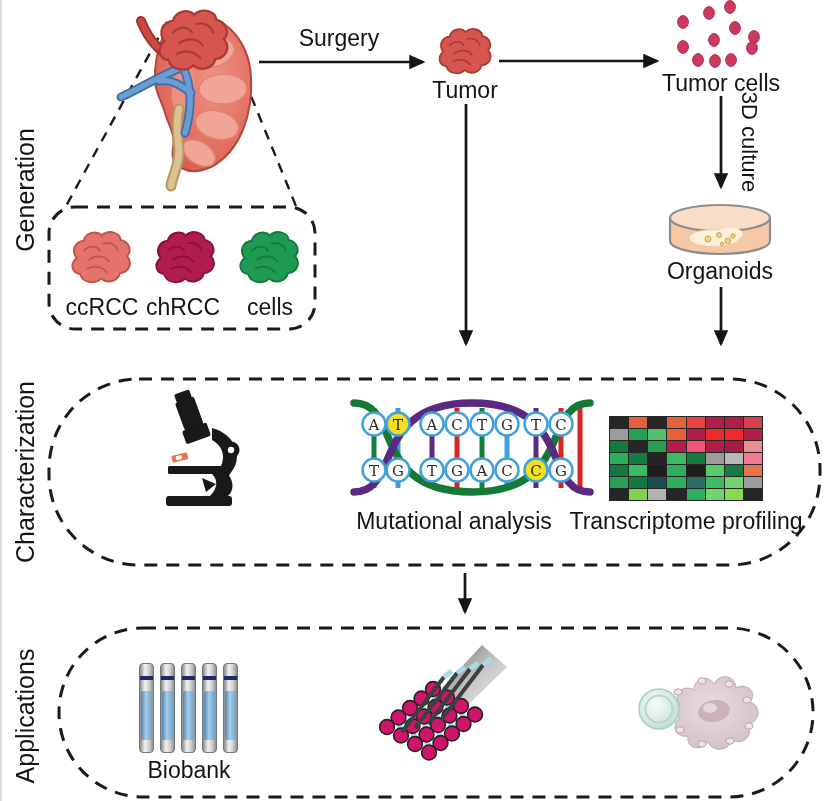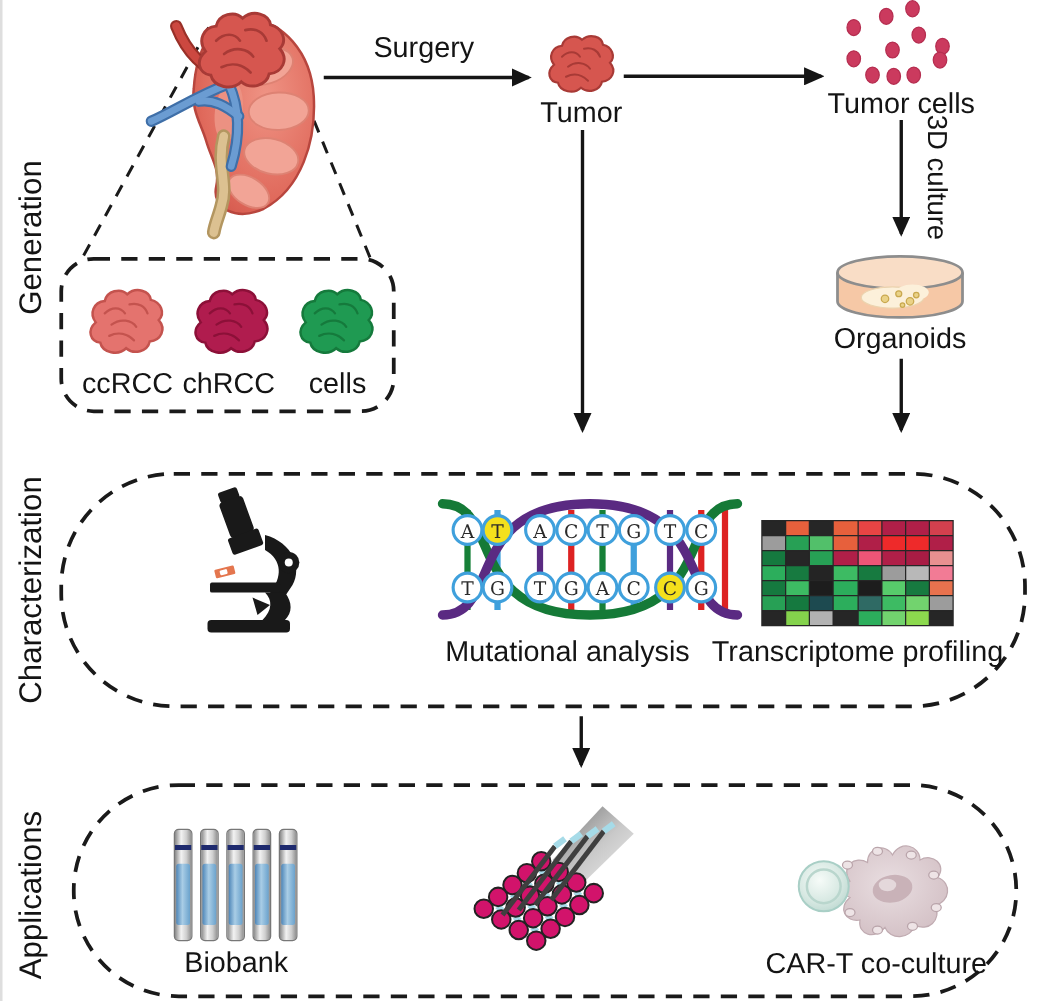--- a/index.html
+++ b/index.html
@@ -399,15 +399,14 @@
   <div class="lbl" style="left:718px;top:271px">Organoids</div>
 
   <div class="lbl" style="left:100px;top:307px">ccRCC</div>
   <div class="lbl" style="left:181px;top:307px">chRCC</div>
   <div class="lbl" style="left:268px;top:307px">cells</div>
 
   <div class="lbl" style="left:684px;top:521px">Transcriptome profiling</div>
   <div class="lbl" style="left:452px;top:521px">Mutational analysis</div>
 
   <div class="lbl" style="left:187px;top:770px">Biobank</div>
-  <div class="lbl" style="left:699px;top:771px">CAR-T co-culture</div>
 
 </div>
 
 </body></html>

